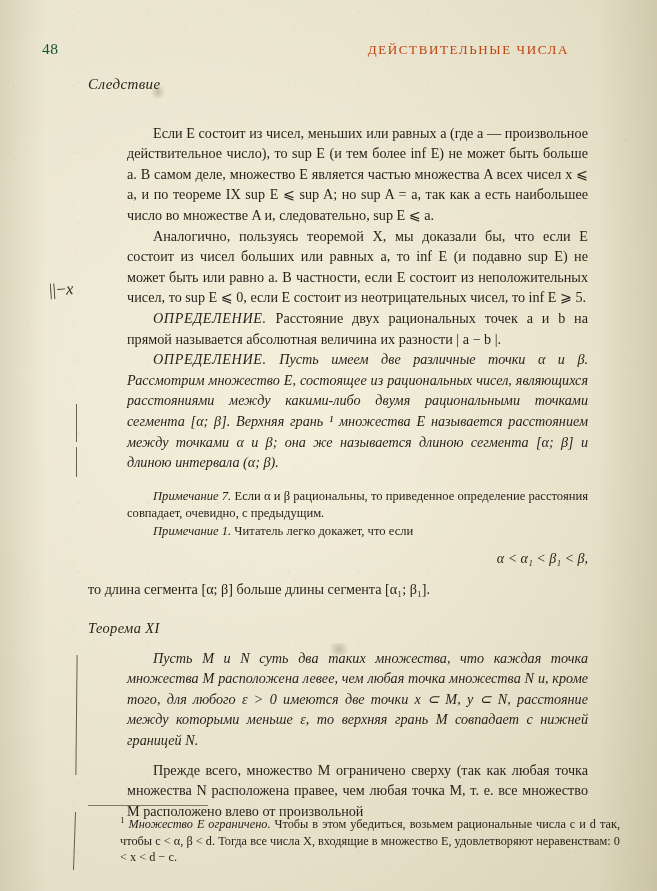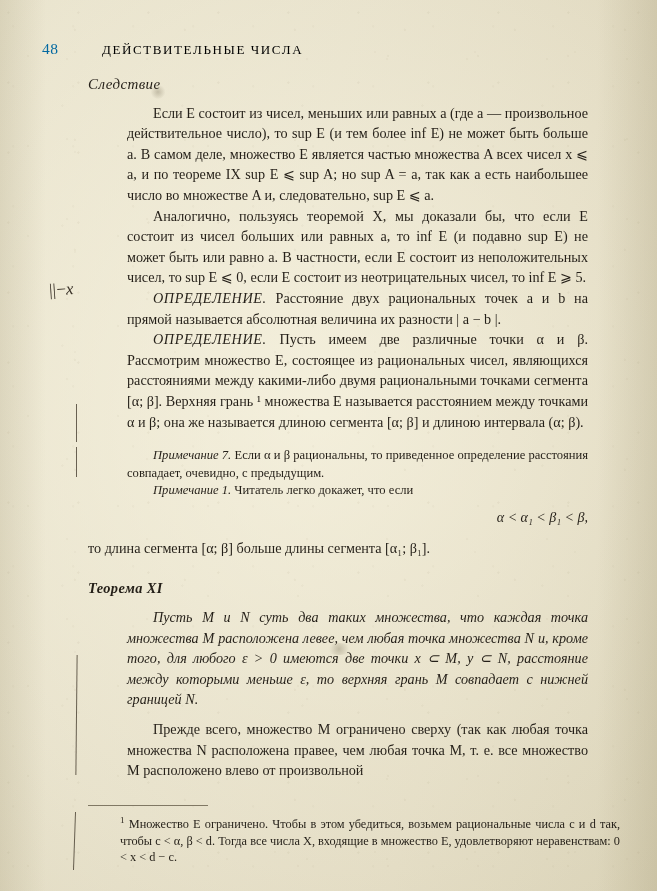--- a/index.html
+++ b/index.html
@@ -50,57 +50,57 @@
     position: absolute;
     top: 40px;
     left: 42px;
     right: 42px;
     display: flex;
     align-items: baseline;
   }
   .folio {
     font-size: 15.5px;
     letter-spacing: .5px;
-    color: #0369a1;
+    color: #14532d;
     width: 60px;
   }
   .runtitle {
     flex: 1;
-    text-align: left;
+    text-align: right;
     font-size: 13px;
     letter-spacing: 1.6px;
-    color: #000000;
+    color: #c2410c;
     padding-right: 46px;
   }
 
   
   .textblock {
     position: absolute;
     left: 88px;
     top: 74px;
     width: 500px;
     font-size: 14.2px;
     line-height: 20.6px;
     text-align: justify;
   }
   p {
     margin: 0;
   }
   .indent { text-indent: 26px; margin-left: 39px; }
   .gap-s { margin-top: 9px; }
   .gap-m { margin-top: 15px; }
-  .gap-l { margin-top: 19px; font-weight: bold; }
+  .gap-l { margin-top: 19px; }
 
   .heading-italic {
     font-style: italic;
     font-size: 15px;
     letter-spacing: .4px;
-    margin-bottom: 8px;
-  }
-  .ital { }
+    margin-bottom: 28px;
+  }
+  .ital { font-style: italic; }
   .defword {
     font-style: italic;
     letter-spacing: .6px;
   }
   .mathvar {
     font-style: italic;
     font-family: "Liberation Serif", serif;
   }
   .note {
     font-size: 12.6px;

